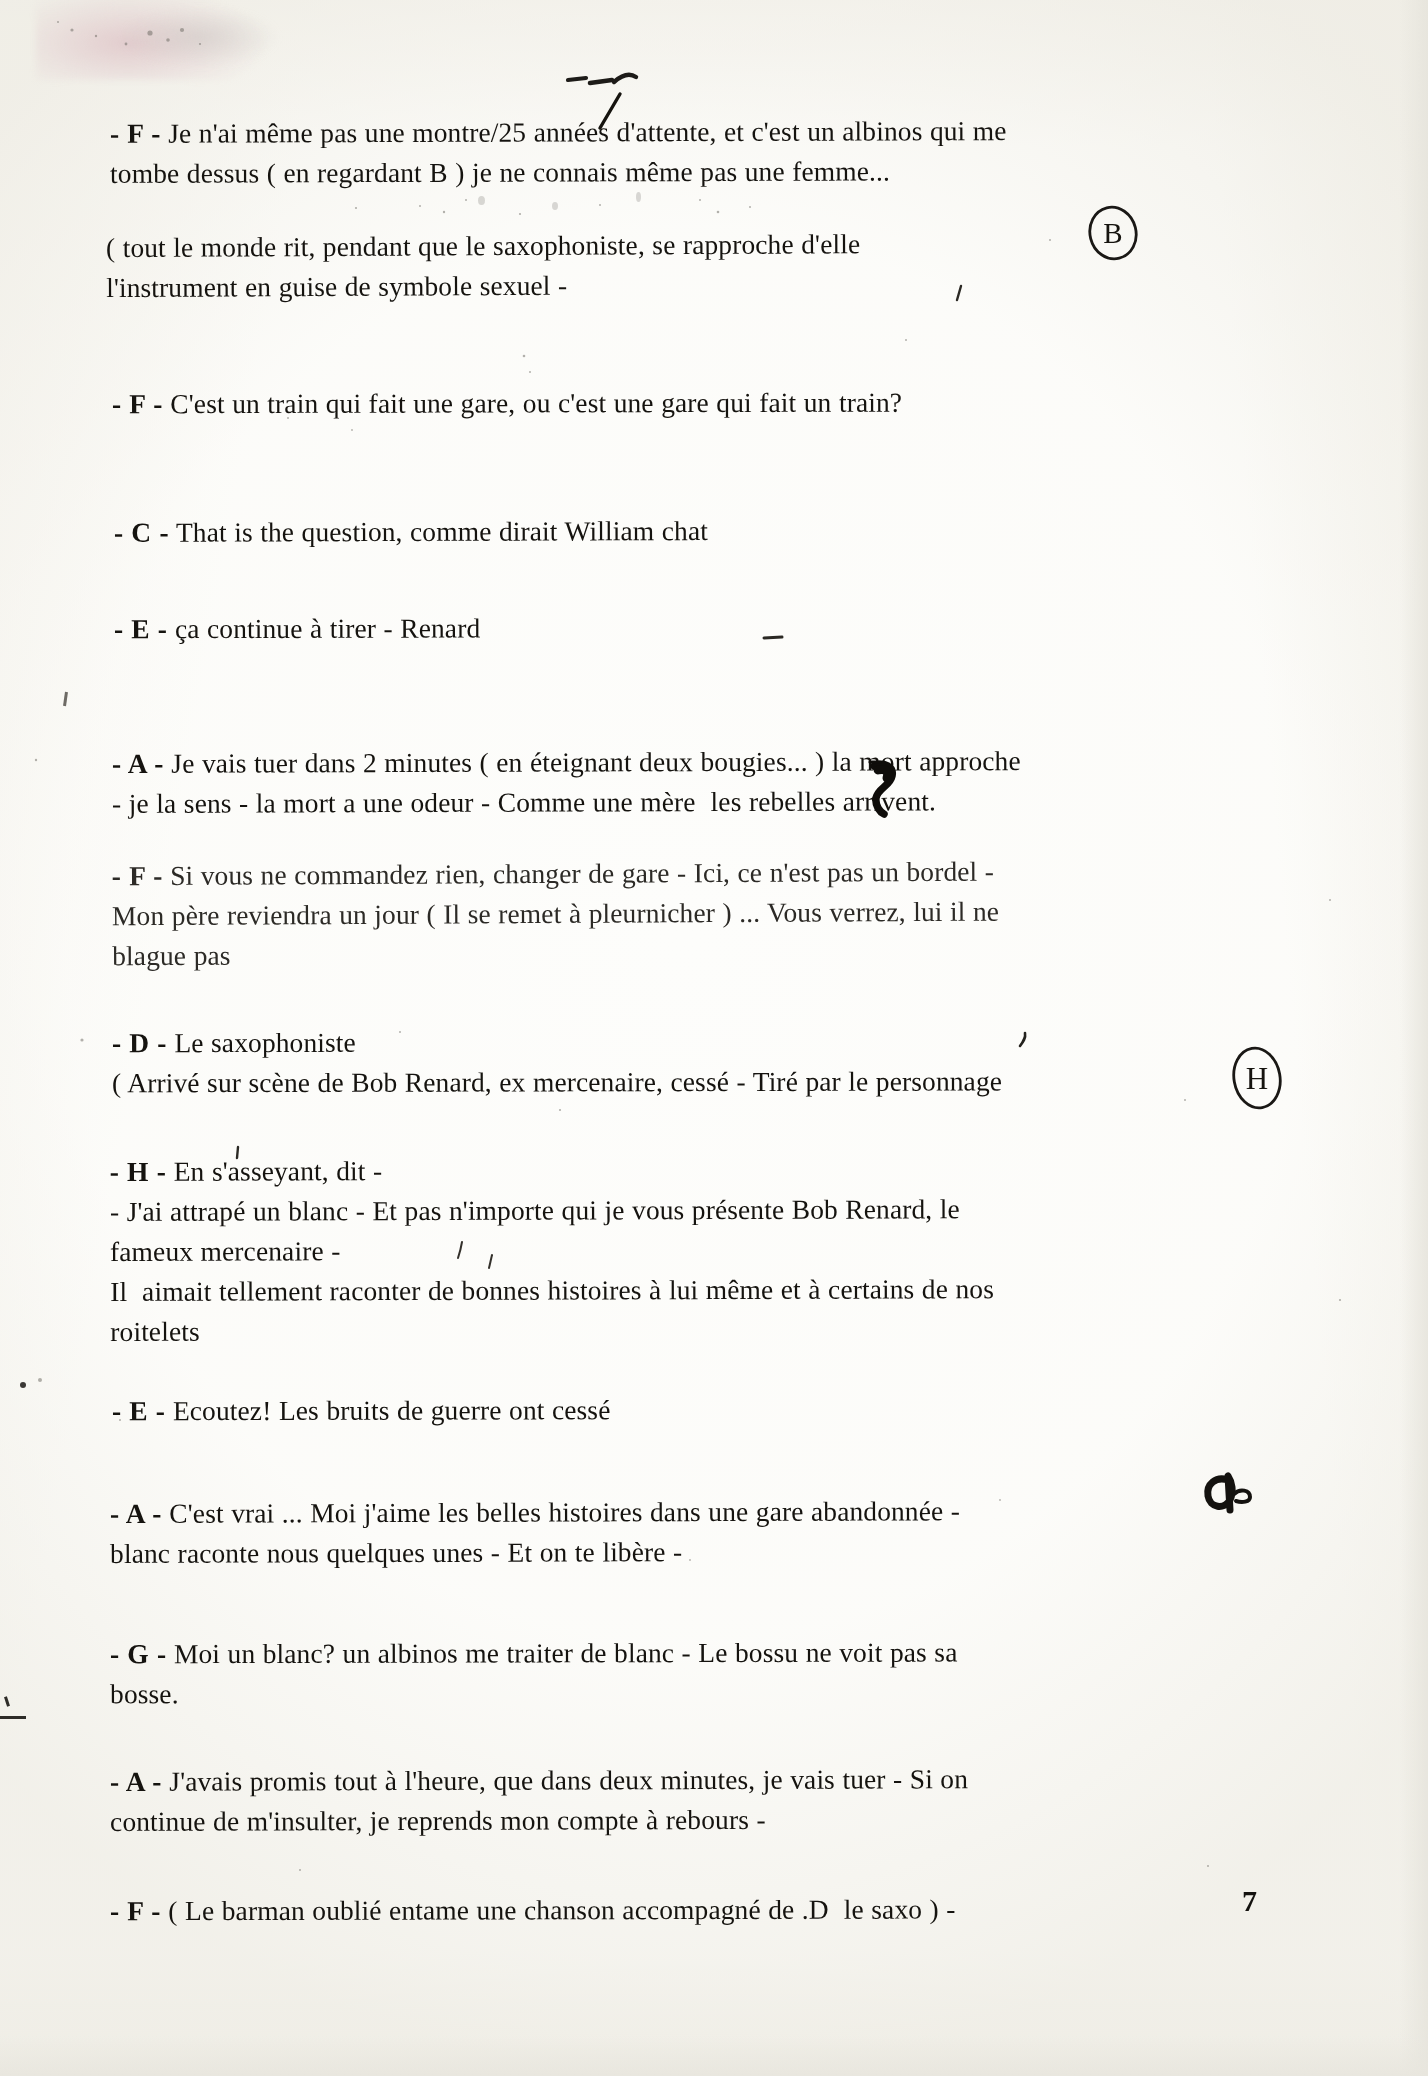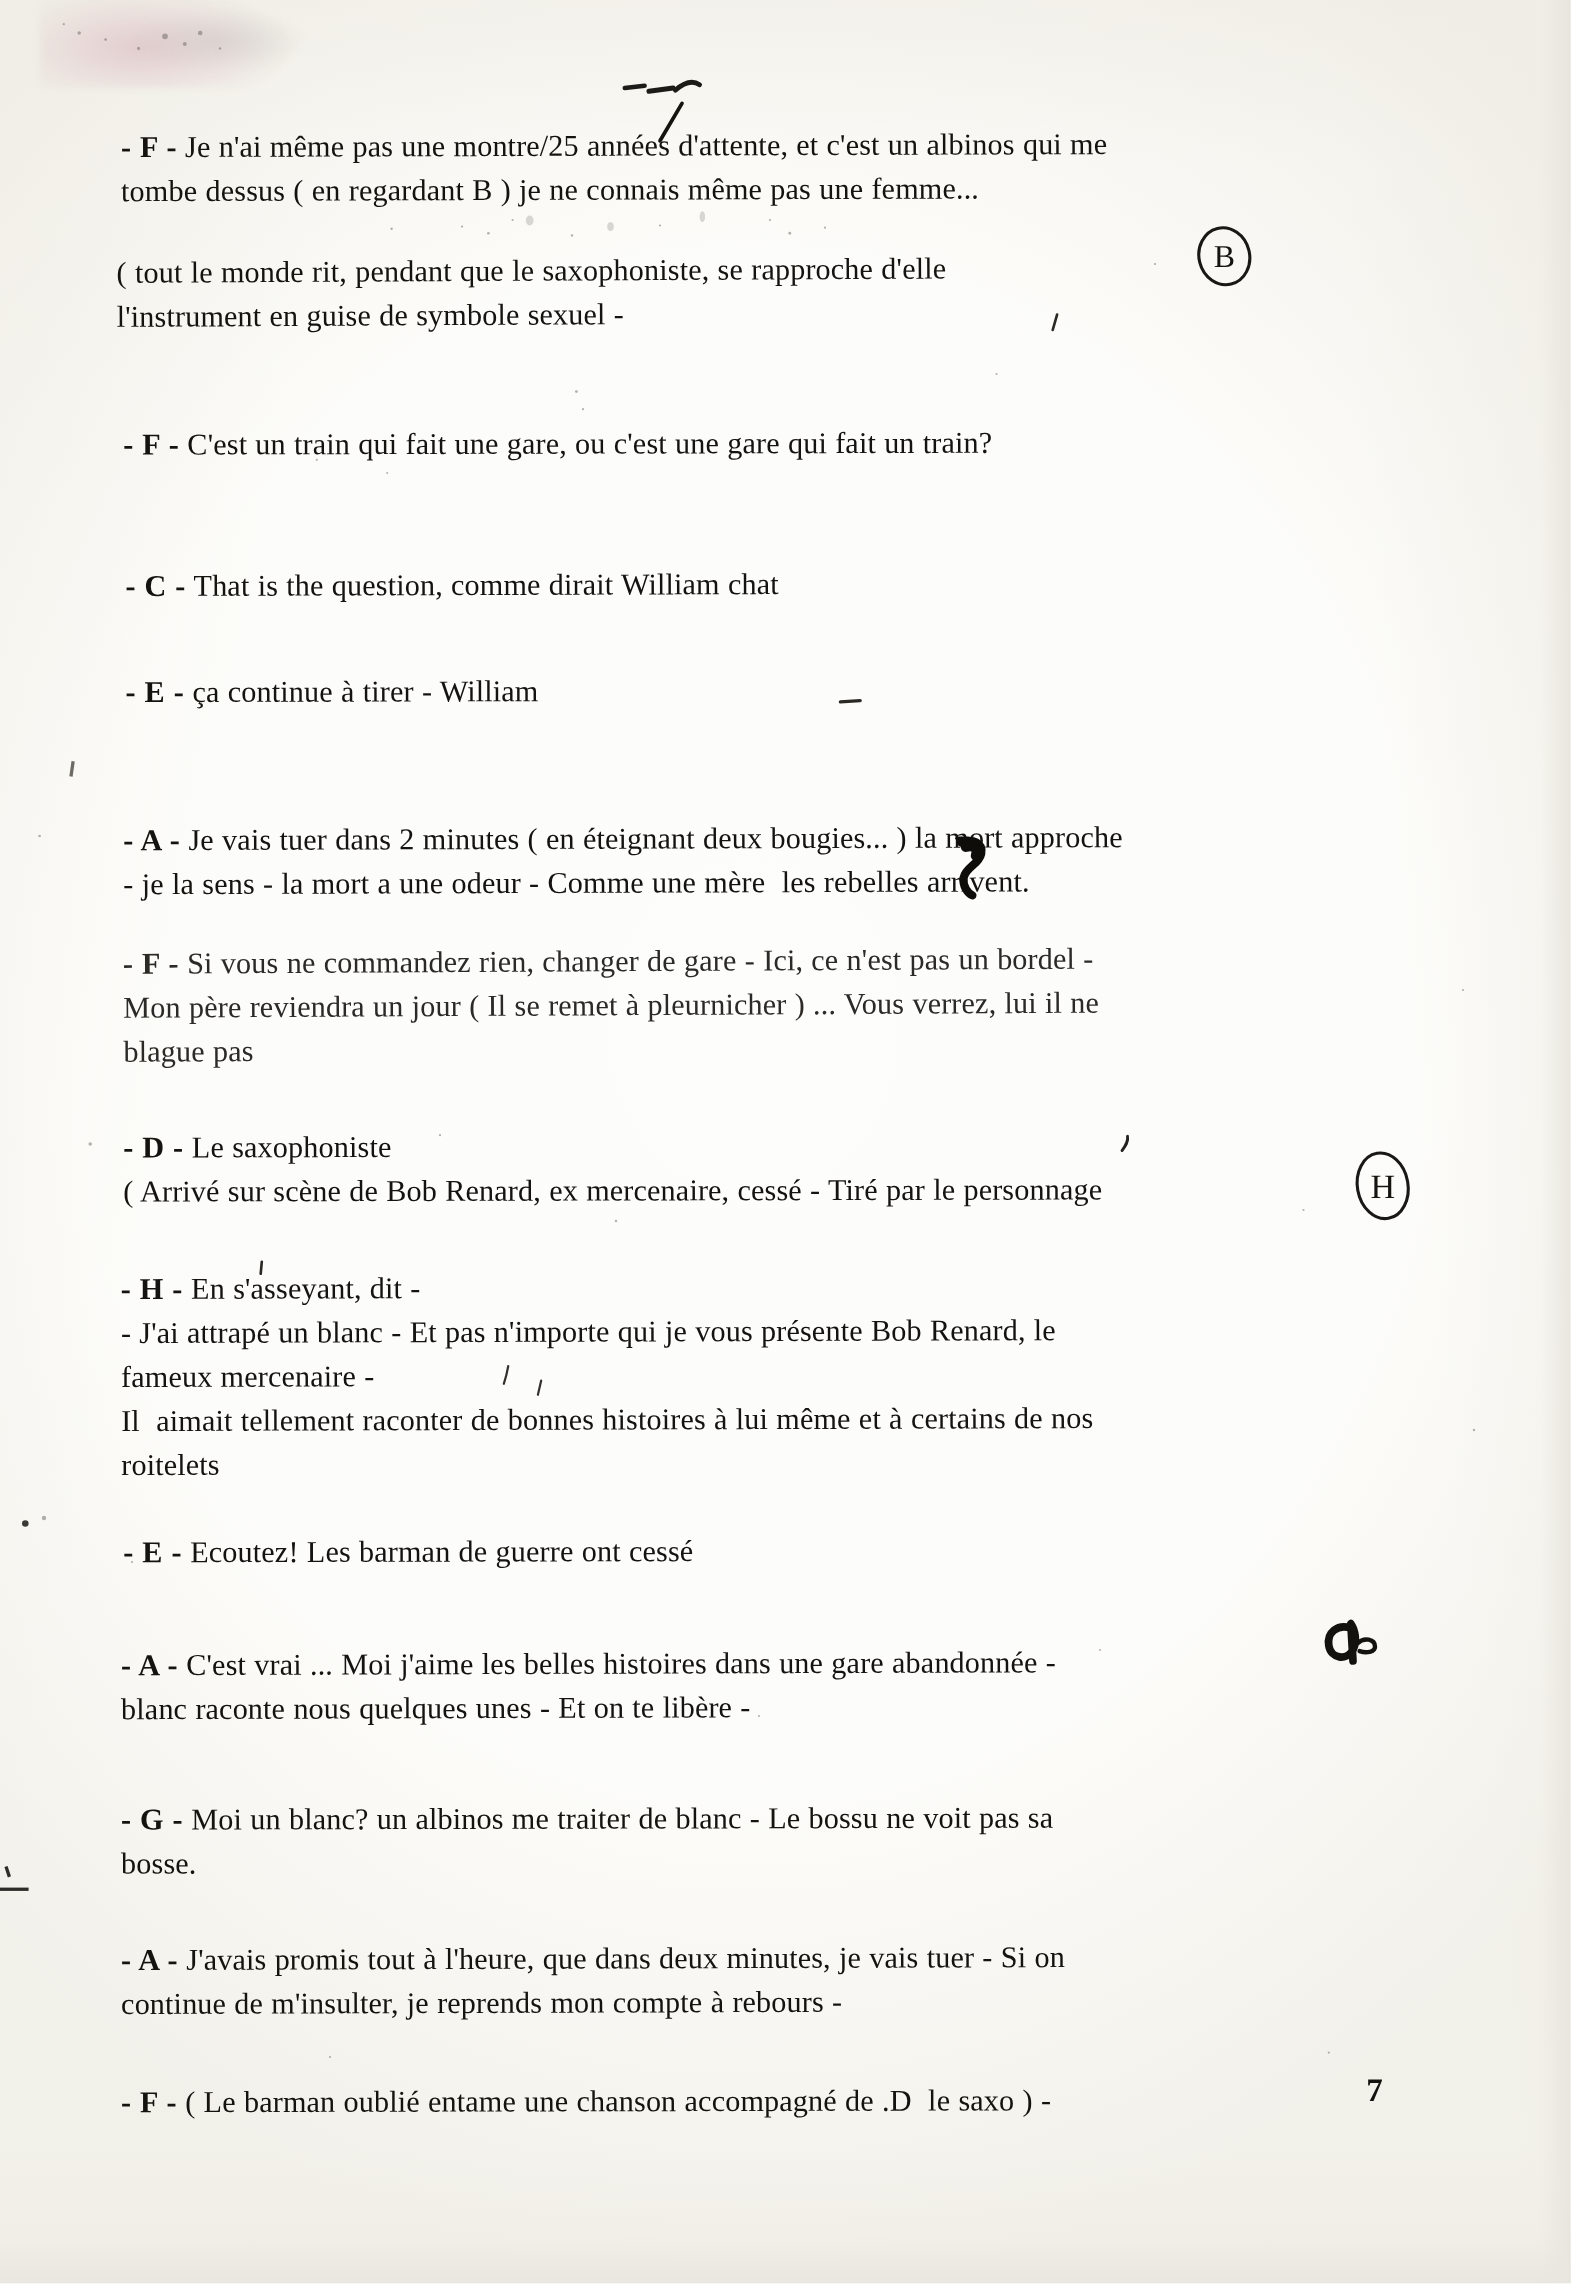--- a/index.html
+++ b/index.html
@@ -175,39 +175,39 @@
     <div class="para skew-a" style="left:110px; top:112px; width:1200px;"><span class="cue">- F -</span><span> Je n'ai même pas une montre/25 années d'attente, et c'est un albinos qui me
 tombe dessus ( en regardant B ) je ne connais même pas une femme...</span></div>
 
     <div class="para skew-b" style="left:106px; top:225px; width:1190px;"><span class="cue"></span><span>( tout le monde rit, pendant que le saxophoniste, se rapproche d'elle
 l'instrument en guise de symbole sexuel -</span></div>
 
     <div class="para skew-c" style="left:112px; top:383px; width:1200px;"><span class="cue">- F -</span><span> C'est un train qui fait une gare, ou c'est une gare qui fait un train?</span></div>
 
     <div class="para skew-a" style="left:114px; top:511px; width:1200px;"><span class="cue">- C -</span><span> That is the question, comme dirait William chat</span></div>
 
-    <div class="para skew-c" style="left:114px; top:608px; width:1200px;"><span class="cue">- E -</span><span> ça continue à tirer - William</span></div>
+    <div class="para skew-c" style="left:114px; top:608px; width:1200px;"><span class="cue">- E -</span><span> ça continue à tirer - Renard</span></div>
 
     <div class="para skew-a" style="left:112px; top:742px; width:1230px;"><span class="cue">- A -</span><span> Je vais tuer dans 2 minutes ( en éteignant deux bougies... ) la mort approche
 - je la sens - la mort a une odeur - Comme une mère  les rebelles arrivent.</span></div>
 
     <div class="para skew-b ink-light" style="left:112px; top:853px; width:1230px;"><span class="cue">- F -</span><span> Si vous ne commandez rien, changer de gare - Ici, ce n'est pas un bordel -
 Mon père reviendra un jour ( Il se remet à pleurnicher ) ... Vous verrez, lui il ne
 blague pas</span></div>
 
     <div class="para skew-c" style="left:112px; top:1022px; width:1250px;"><span class="cue">- D -</span><span> Le saxophoniste
 ( Arrivé sur scène de Bob Renard, ex mercenaire, cessé - Tiré par le personnage</span></div>
 
     <div class="para skew-a" style="left:110px; top:1150px; width:1250px;"><span class="cue">- H -</span><span> En s'asseyant, dit -
 - J'ai attrapé un blanc - Et pas n'importe qui je vous présente Bob Renard, le
 fameux mercenaire -
 Il  aimait tellement raconter de bonnes histoires à lui même et à certains de nos
 roitelets</span></div>
 
-    <div class="para skew-c" style="left:112px; top:1390px; width:1200px;"><span class="cue">- E -</span><span> Ecoutez! Les barman de guerre ont cessé</span></div>
+    <div class="para skew-c" style="left:112px; top:1390px; width:1200px;"><span class="cue">- E -</span><span> Ecoutez! Les bruits de guerre ont cessé</span></div>
 
     <div class="para skew-a" style="left:110px; top:1492px; width:1230px;"><span class="cue">- A -</span><span> C'est vrai ... Moi j'aime les belles histoires dans une gare abandonnée -
 blanc raconte nous quelques unes - Et on te libère -</span></div>
 
     <div class="para skew-c" style="left:110px; top:1633px; width:1230px;"><span class="cue">- G -</span><span> Moi un blanc? un albinos me traiter de blanc - Le bossu ne voit pas sa
 bosse.</span></div>
 
     <div class="para skew-a" style="left:110px; top:1760px; width:1230px;"><span class="cue">- A -</span><span> J'avais promis tout à l'heure, que dans deux minutes, je vais tuer - Si on
 continue de m'insulter, je reprends mon compte à rebours -</span></div>
 

